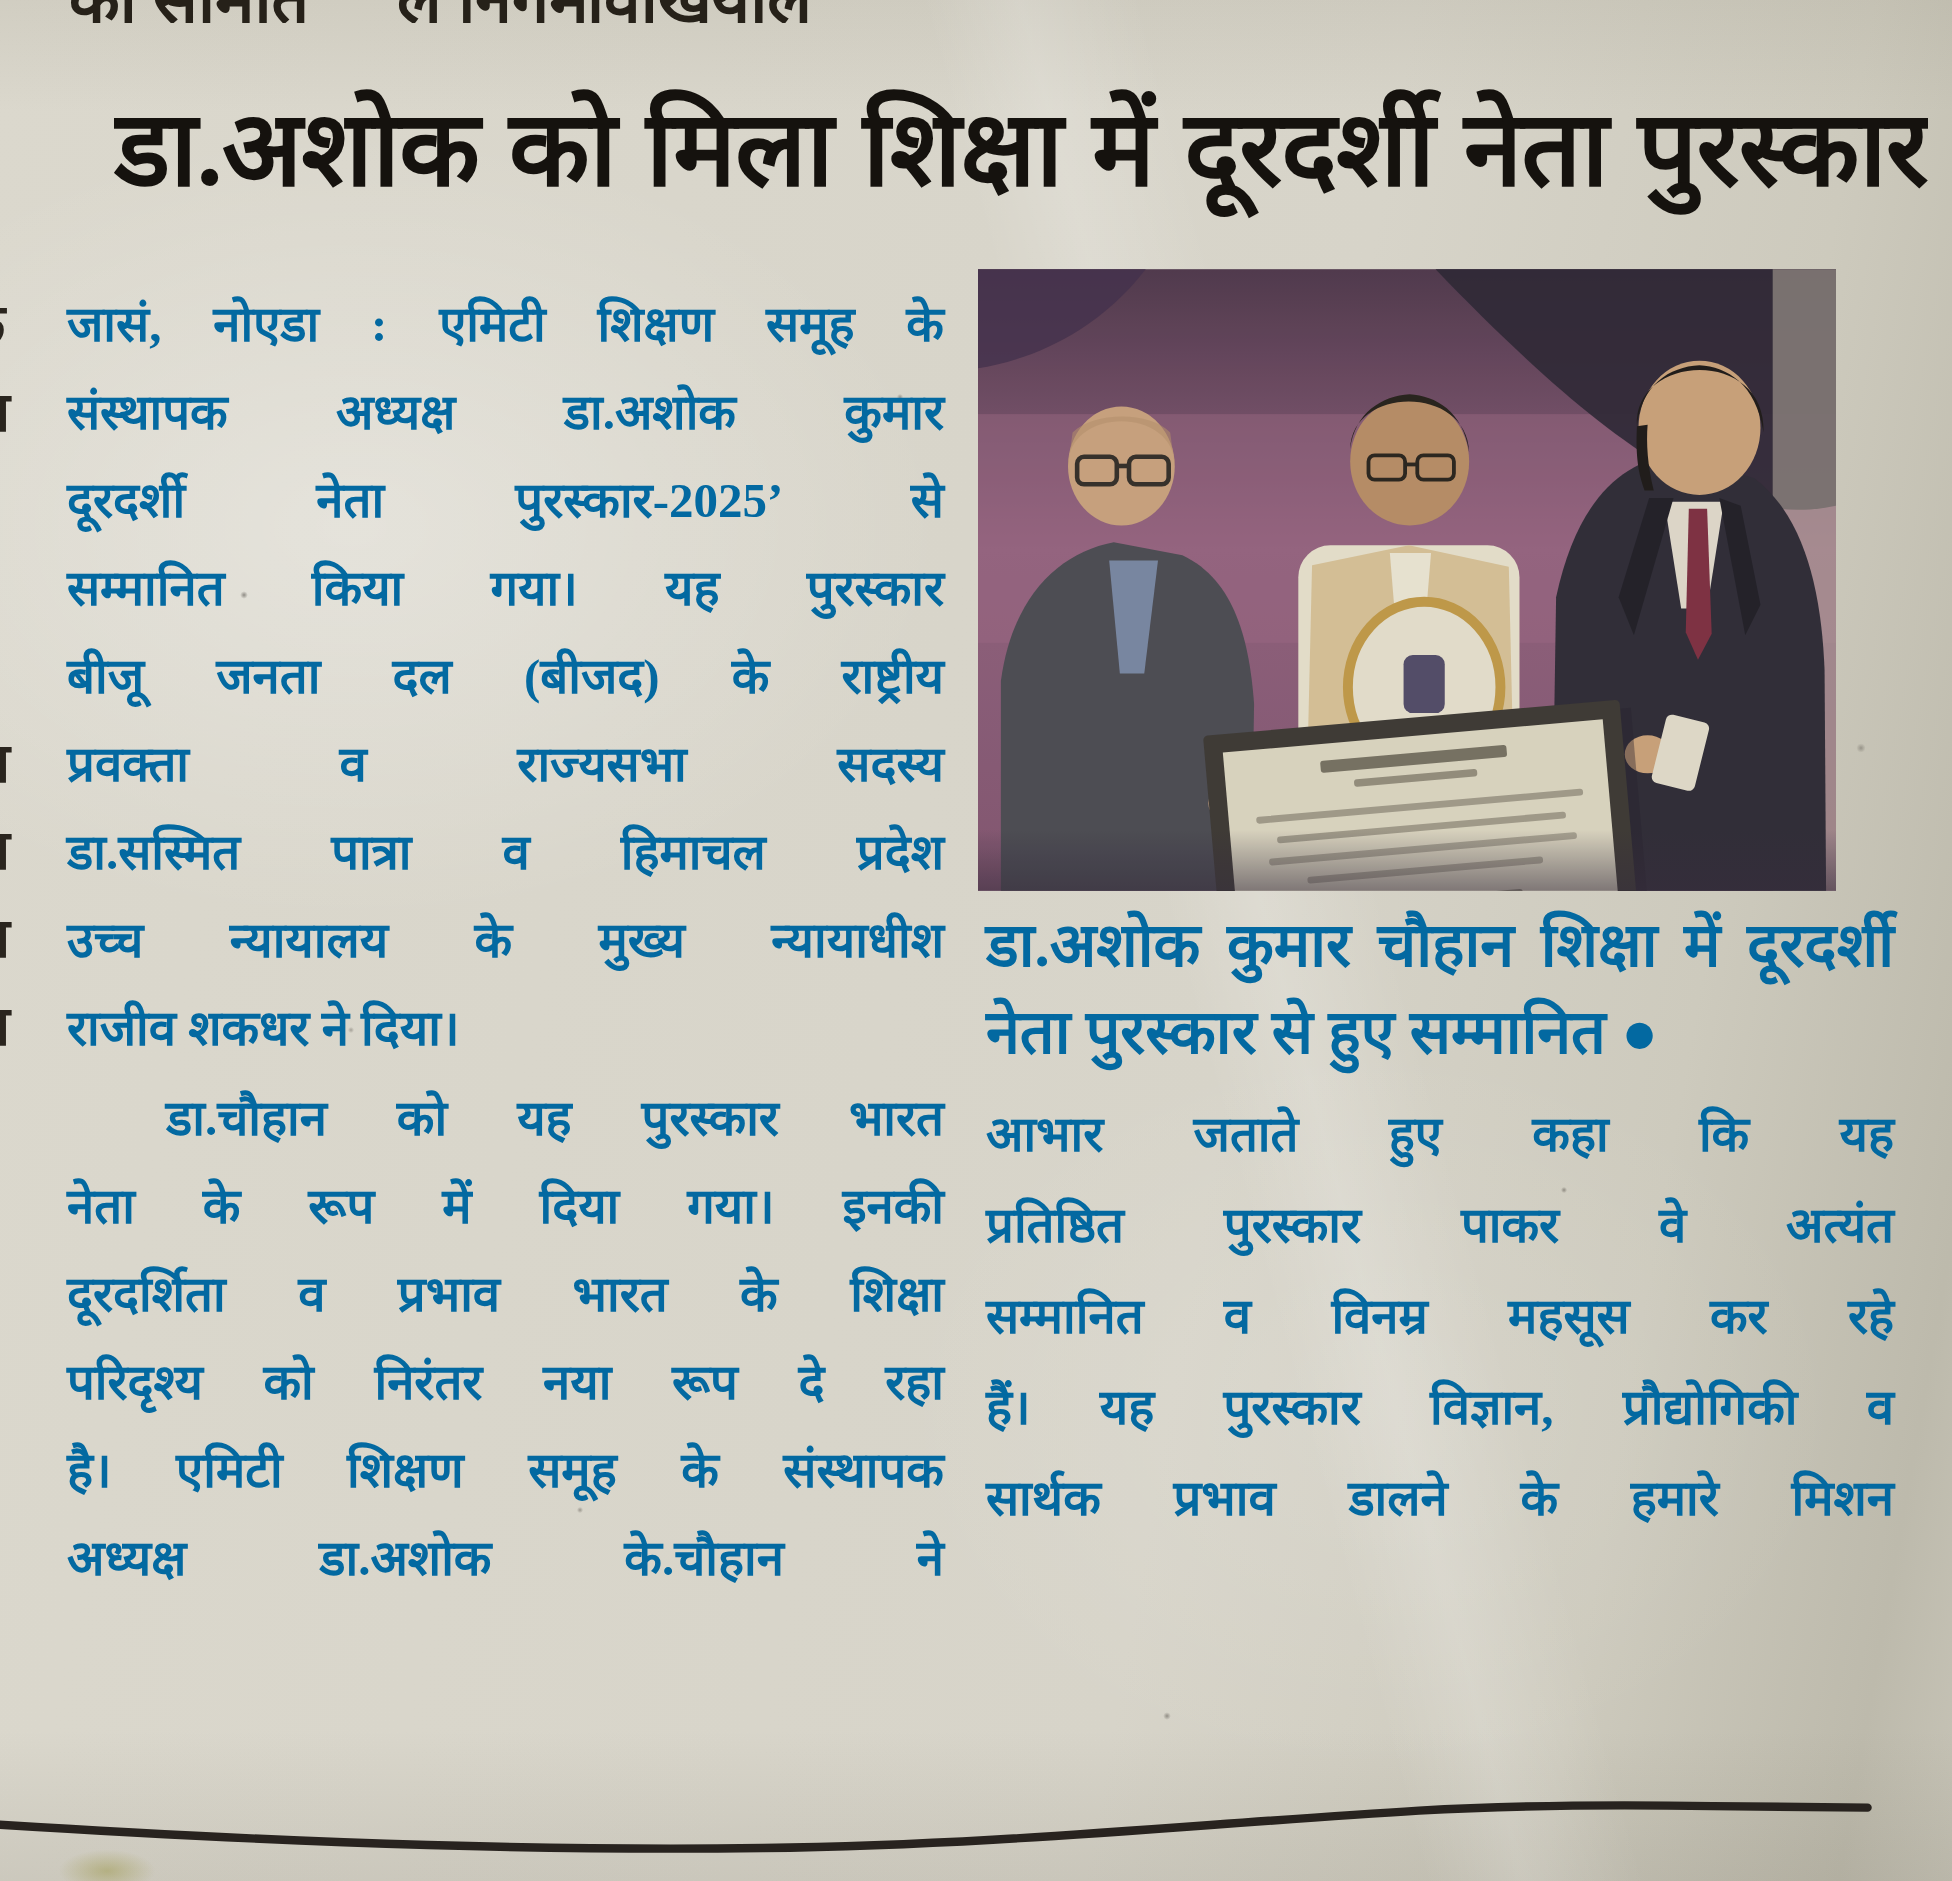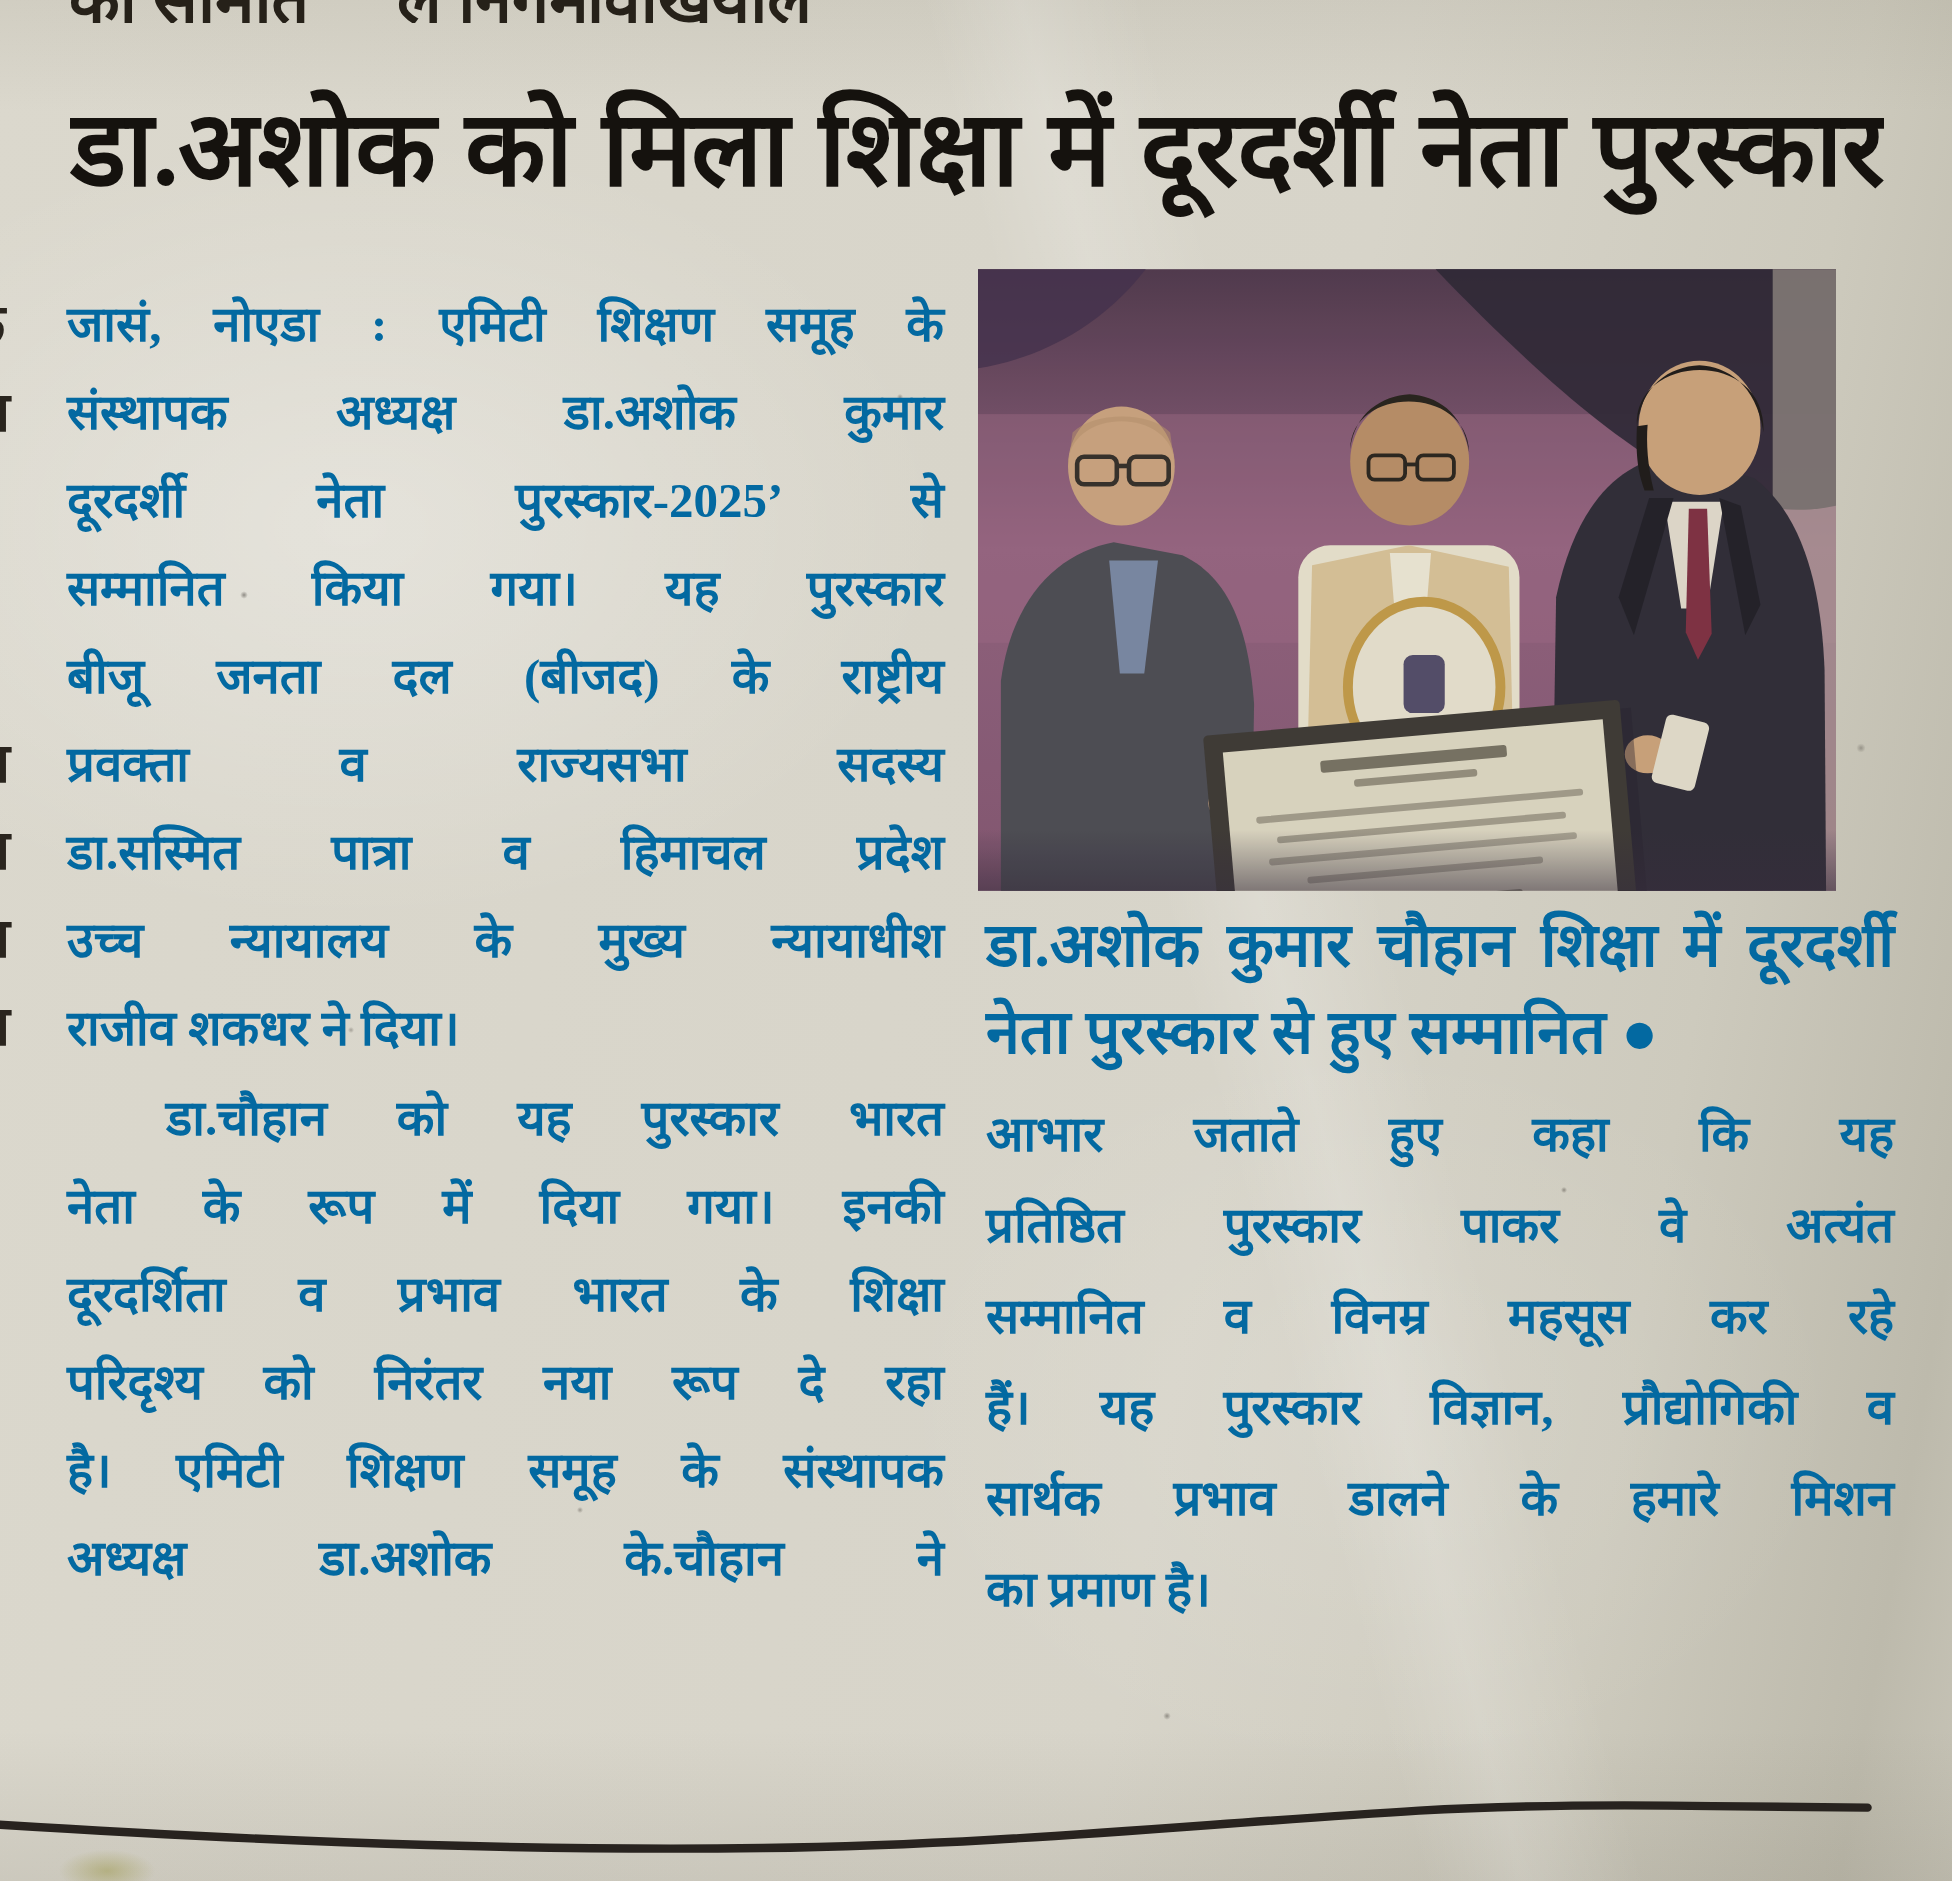--- a/index.html
+++ b/index.html
@@ -28,21 +28,21 @@
     background:
       radial-gradient(circle 3.1px at 244px 595px, rgba(40,35,30,.45), transparent 3.8px),
       radial-gradient(circle 2.3px at 900px 397px, rgba(40,35,30,.35), transparent 3.1px),
       radial-gradient(circle 2.3px at 1564px 1190px, rgba(40,35,30,.4), transparent 3.1px),
       radial-gradient(circle 3.8px at 1861px 748px, rgba(40,35,30,.3), transparent 4.6px),
       radial-gradient(circle 2.3px at 580px 1510px, rgba(40,35,30,.35), transparent 3.1px),
       radial-gradient(circle 3.1px at 1167px 1716px, rgba(40,35,30,.4), transparent 3.8px),
       radial-gradient(circle 2.3px at 351px 1030px, rgba(40,35,30,.3), transparent 3.1px),
       radial-gradient(ellipse 69px 30.5px at 107px 1871px, rgba(150,145,60,.45), transparent 70%);
   }
-  .ink{color:#201c17;}
+  .ink{color:#201c17;margin-left:44px;}
   
   .top-frags{position:absolute;left:0;top:0;width:1953px;height:23px;overflow:hidden;}
   .top-frags span{position:absolute;top:-49px;font-size:66px;font-weight:700;color:#262119;white-space:nowrap;}
   
   .left-frags{position:absolute;left:0;top:284px;width:24.4px;height:862px;overflow:hidden;}
   .left-frags span{position:absolute;left:-37px;font-size:55px;font-weight:700;color:#2a251e;}
   .headline{
     position:absolute;left:70px;top:66px;width:1814px;height:168px;overflow:hidden;
     font-size:105px;font-weight:700;color:#15120e;line-height:168px;white-space:nowrap;
     text-align:justify;text-align-last:justify;letter-spacing:-0.8px;
@@ -199,21 +199,20 @@
     <div class="line just">डा.अशोक कुमार चौहान शिक्षा में दूरदर्शी</div>
     <div class="line plain">नेता पुरस्कार से हुए सम्मानित ●</div>
   </div>
 
 <div class="col col-right-body">
     <div class="line just">आभार जताते हुए कहा कि यह</div>
     <div class="line just">प्रतिष्ठित पुरस्कार पाकर वे अत्यंत</div>
     <div class="line just">सम्मानित व विनम्र महसूस कर रहे</div>
     <div class="line just">हैं। यह पुरस्कार विज्ञान, प्रौद्योगिकी व</div>
     <div class="line just">सार्थक प्रभाव डालने के हमारे मिशन</div>
-    <div class="line plain">का प्रमाण है।</div>
   </div>
 
 <div class="bottom-rule">
   <svg width="1953" height="107" viewBox="0 0 2560 140">
     <path d="M -6,62 C 250,78 620,98 1000,93 C 1310,89 1560,62 1860,44 C 1980,37 2120,36 2245,38 L 2448,40" fill="none" stroke="#28231f" stroke-width="11" stroke-linecap="round"></path>
   </svg>
 </div>
 
 
 </body></html>

